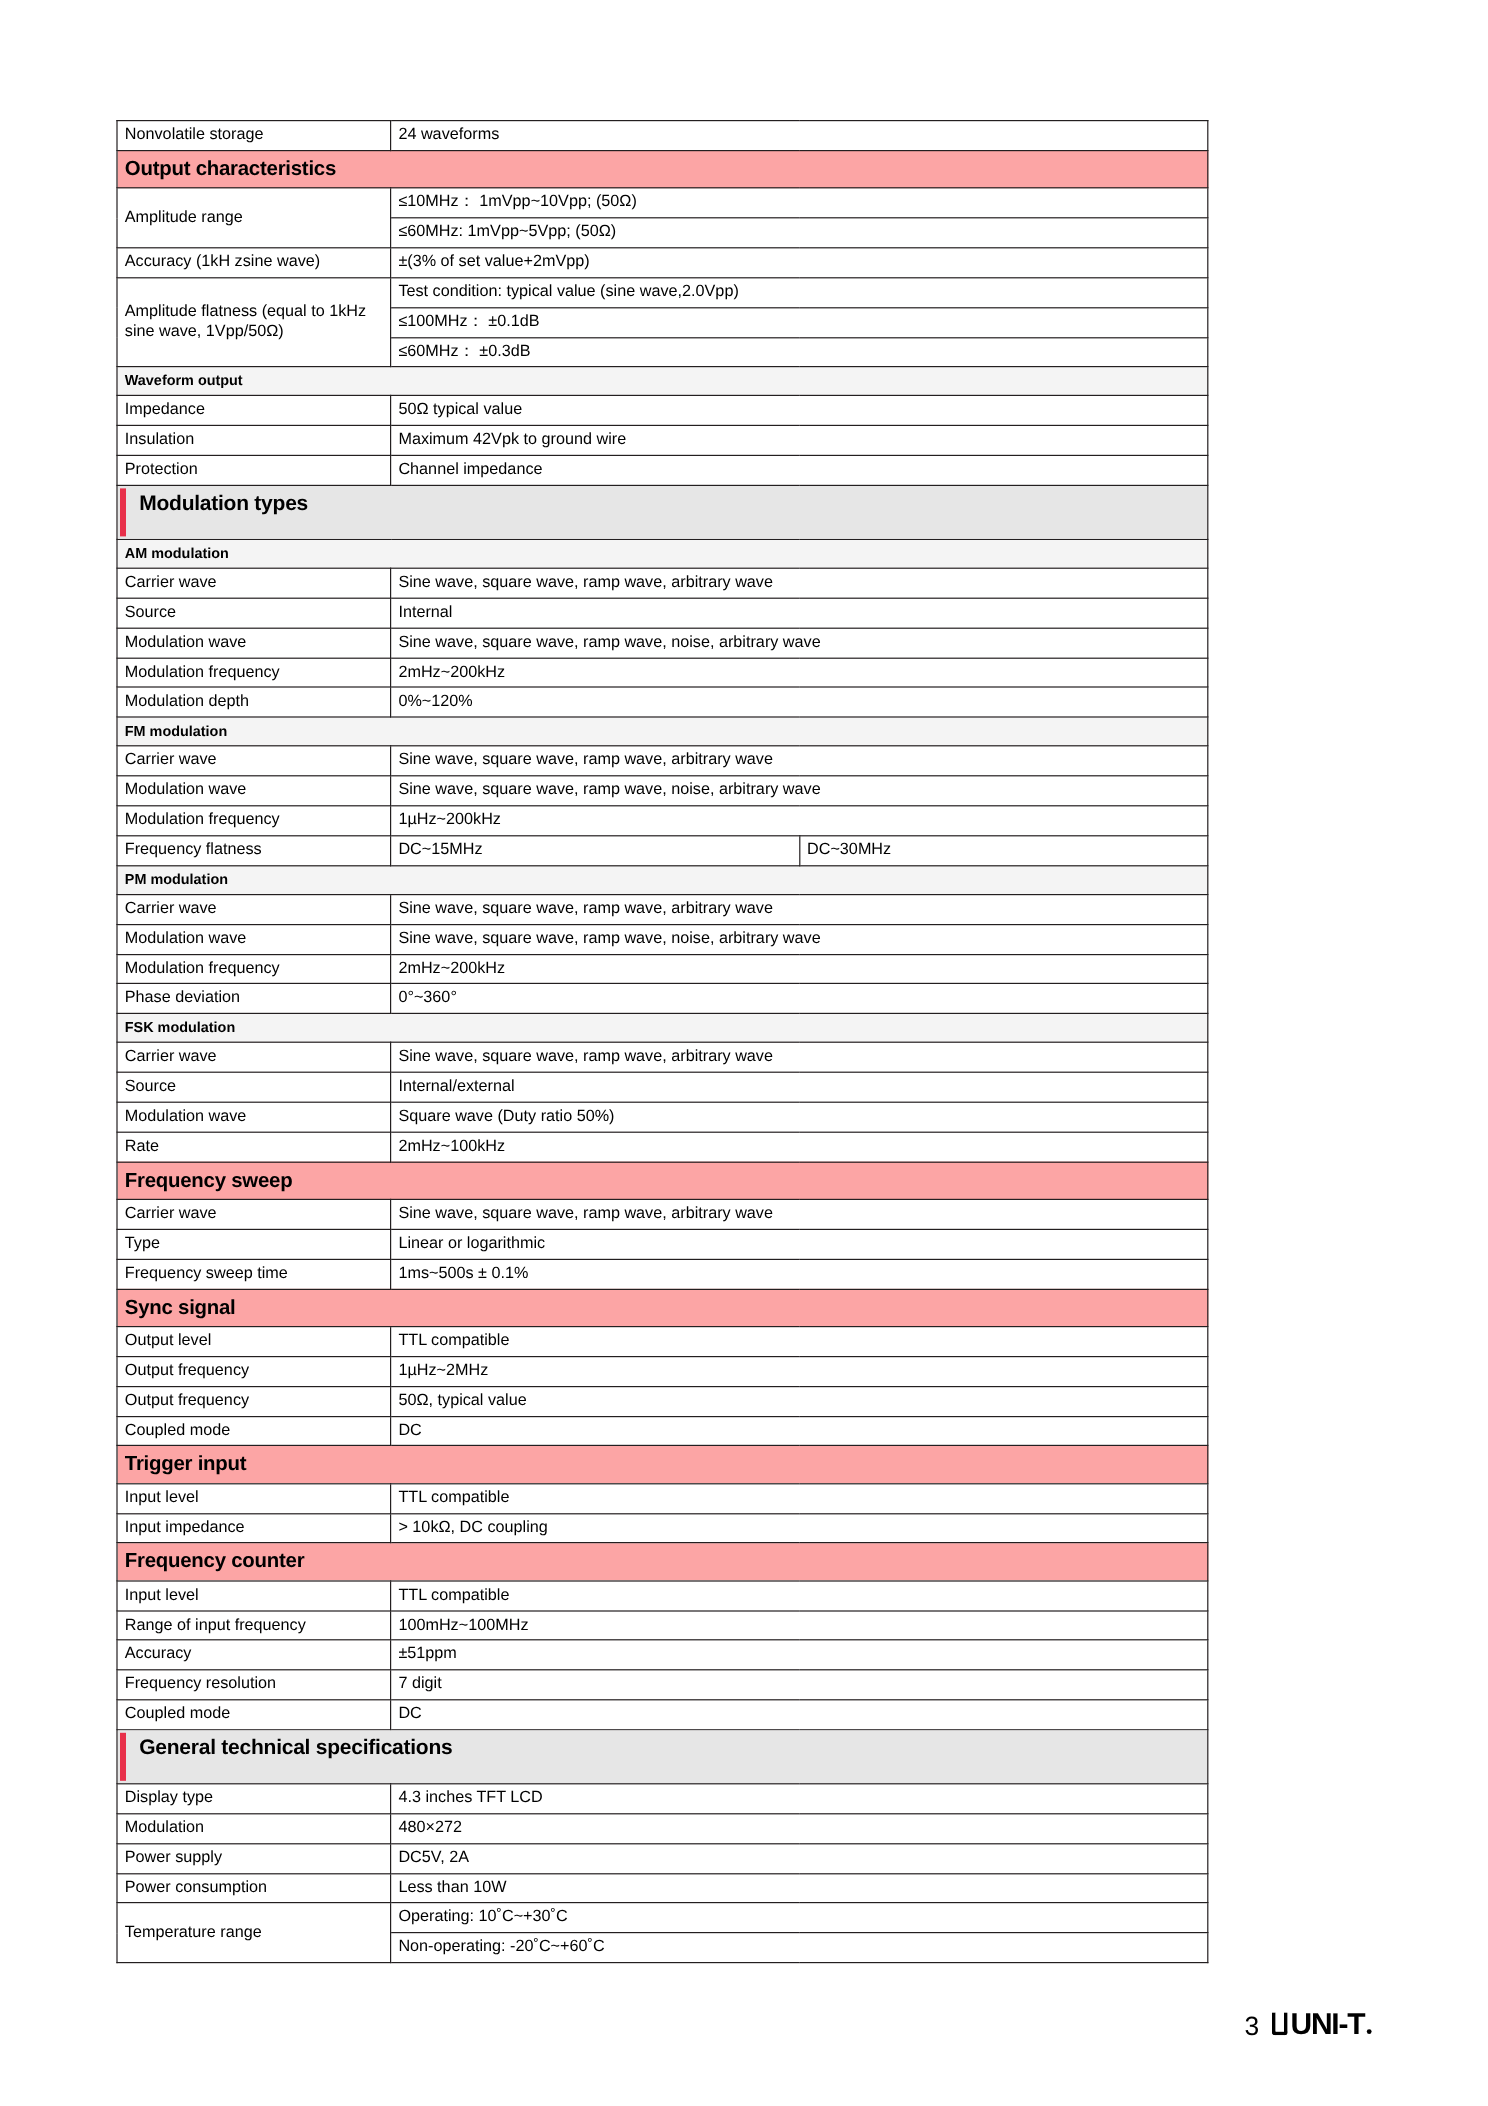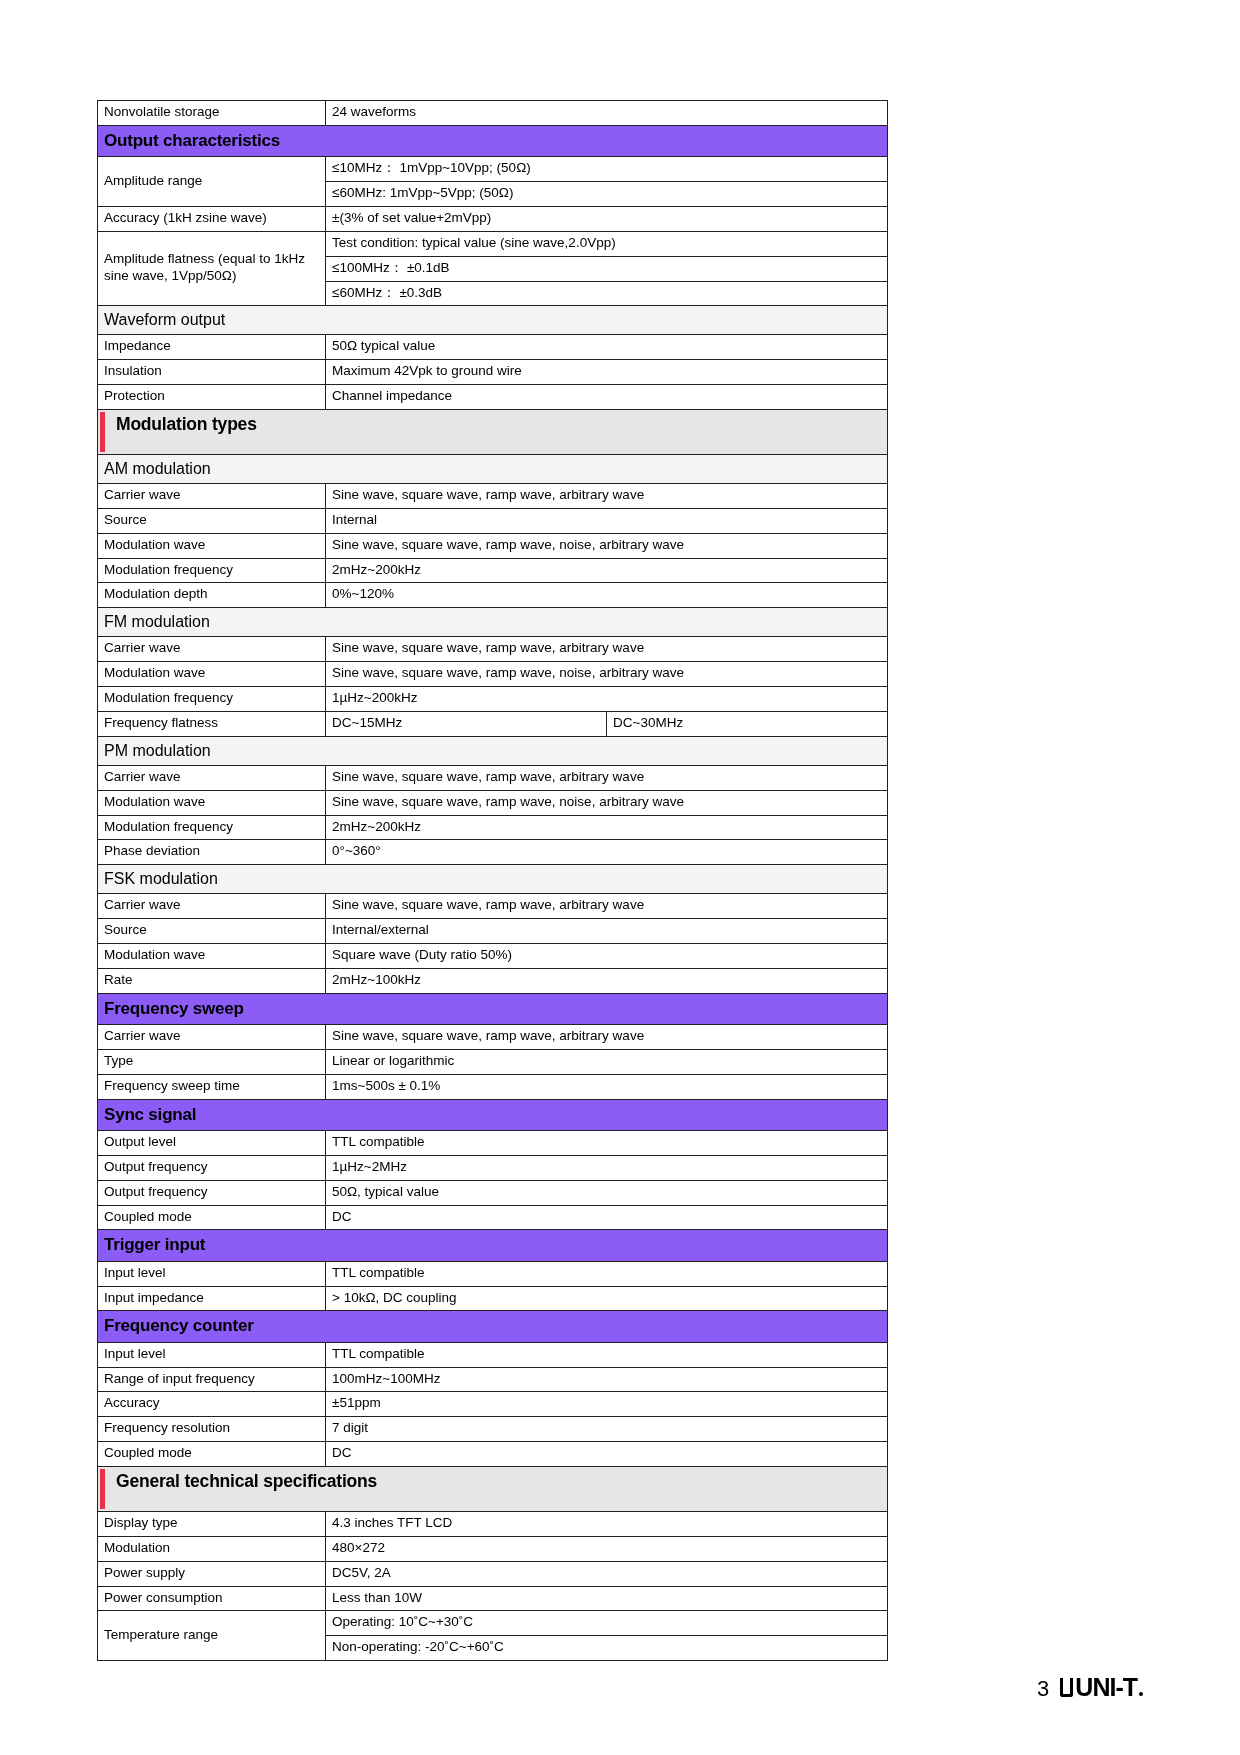--- a/index.html
+++ b/index.html
@@ -9,50 +9,50 @@
     height: 1755px;
     background: #ffffff;
     font-family: "Liberation Sans", sans-serif;
     color: #000000;
     position: relative;
   }
   .page {
     position: absolute;
     left: 97px;
     top: 100px;
-    width: 791px;
+    width: 910px;
   }
   table.spec {
     width: 100%;
     border-collapse: collapse;
     table-layout: fixed;
   }
   table.spec td {
     border: 1px solid #231f20;
     padding: 3px 6px 4px 6px;
     font-size: 13.5px;
     line-height: 1.25;
     vertical-align: middle;
     height: 22px;
     background: #ffffff;
   }
   td.label { width: 228px; }
   
   tr.section-big td {
-    background: #8b5cf6;
+    background: #fca5a5;
     font-weight: bold;
     font-size: 17px;
     padding-top: 4px;
     padding-bottom: 5px;
     letter-spacing: -0.2px;
   }
   tr.section-sub td {
     background: #f4f4f4;
-    font-weight: normal;
-    font-size: 16px;
+    font-weight: bold;
+    font-size: 12px;
     padding-top: 4px;
     padding-bottom: 4px;
   }
   tr.section-major td {
     background: #e6e6e6;
     font-weight: bold;
     font-size: 17.5px;
     padding: 4px 6px 18px 18px;
     position: relative;
     letter-spacing: -0.2px;

